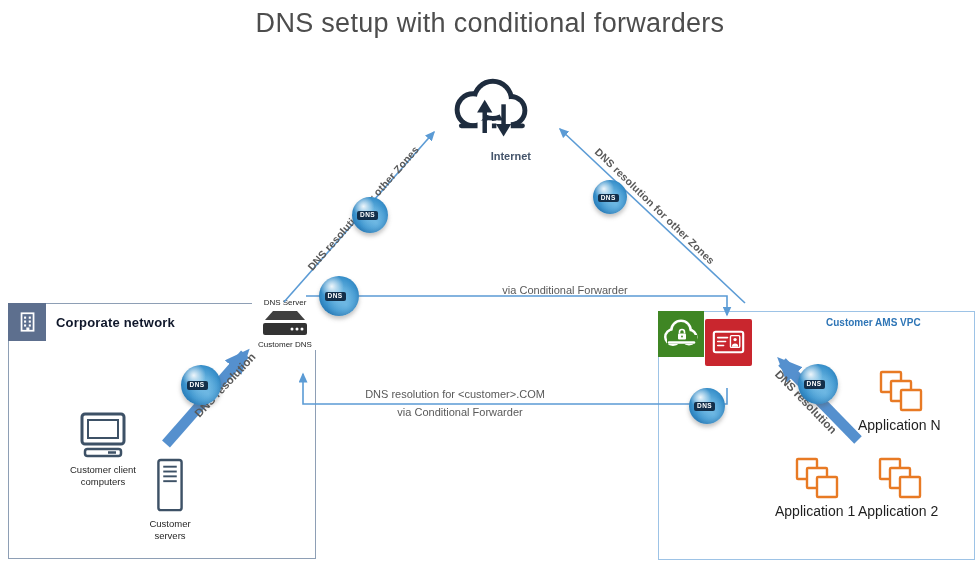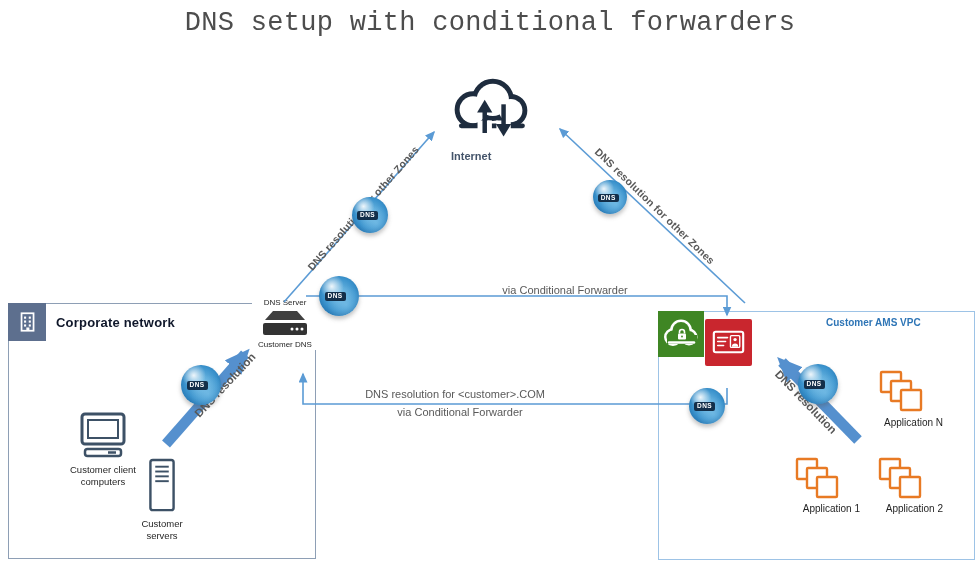--- a/index.html
+++ b/index.html
@@ -1,55 +1,55 @@
 <!DOCTYPE html>
 <html><head>
 <meta charset="utf-8">
 <style>
   html,body{margin:0;padding:0;background:#fff;}
   #stage{position:relative;width:980px;height:566px;background:#fff;overflow:hidden;
          font-family:"Liberation Sans",sans-serif;}
   .abs{position:absolute;}
   
   .page-title{left:0;top:8px;width:980px;text-align:center;font-size:27px;font-weight:500;
-              color:#4d4d4d;letter-spacing:.3px;font-family:Liberation Mono, monospace;}
+              color:#4d4d4d;letter-spacing:.3px;}
   
   .corp-box{left:8px;top:303px;width:306px;height:254px;border:1.5px solid #8e9fb5;background:transparent;}
   .vpc-box{left:658px;top:311px;width:315px;height:247px;border:1.5px solid #9dc3e6;background:transparent;}
   .corp-corner{left:8px;top:303px;width:38px;height:38px;background:#5d6f8e;display:flex;
                align-items:center;justify-content:center;}
   .corp-title{left:56px;top:315px;font-size:13px;font-weight:600;color:#0f172a;letter-spacing:.2px;}
   .vpc-title{left:826px;top:317px;font-size:10px;font-weight:700;color:#2e75b6;}
   .vpc-corner{left:658px;top:311px;width:46px;height:46px;background:#3f8624;display:flex;
               align-items:center;justify-content:center;}
   .mad-icon{left:705px;top:319px;width:47px;height:47px;background:#c9262e;border-radius:2px;
             display:flex;align-items:center;justify-content:center;}
   
   .node{position:absolute;text-align:center;color:#1f1f1f;}
   .node .cap{font-size:9.5px;line-height:1.25;}
   .dns-node{left:252px;top:298px;width:66px;background:#fff;font-size:8px;line-height:1.2;z-index:3;}
   .mad-label{left:676px;top:368px;width:106px;font-size:9px;line-height:1.3;text-align:center;color:#1f1f1f;}
-  .app-label{font-size:10px;color:#1f1f1f;text-align:right;width:85px;}
+  .app-label{font-size:14px;color:#1f1f1f;text-align:left;width:85px;}
   
   .overlay{left:0;top:0;z-index:4;pointer-events:none;}
   
   .arrow-label{position:absolute;color:#595959;font-weight:600;text-align:center;z-index:5;}
   .lbl-zones{font-size:10.5px;letter-spacing:.2px;width:210px;}
   .lbl-line{font-size:11px;font-weight:400;color:#595959;z-index:5;}
   .lbl-thick{font-size:11.5px;width:130px;}
   
   .globe{position:absolute;border-radius:50%;z-index:6;
      background:
        radial-gradient(circle at 32% 26%, rgba(255,255,255,.9), rgba(255,255,255,0) 30%),
        radial-gradient(circle at 68% 72%, rgba(140,205,240,.55), rgba(140,205,240,0) 48%),
        radial-gradient(circle at 50% 45%, #7cc2e8 0%, #3a92cc 55%, #1d6aa6 85%, #154f7e 100%);
      box-shadow:0 3px 4px rgba(80,80,80,.35);}
   .globe .badge{position:absolute;left:14%;top:40%;background:#132f4a;color:#fff;
      font-size:6.5px;font-weight:700;letter-spacing:.4px;padding:1px 3px;border-radius:2px;line-height:1;}
-  .internet-label{left:451px;top:150px;width:80px;text-align:left;font-size:11px;
+  .internet-label{left:451px;top:150px;width:80px;text-align:right;font-size:11px;
                   font-weight:600;color:#44546a;}
 </style>
 </head>
 <body>
 
 <div id="stage">
 
   <div class="abs page-title">DNS setup with conditional forwarders</div>
 
   <div class="abs corp-box"></div>
@@ -115,21 +115,21 @@
     <svg width="50" height="30" viewBox="0 0 50 30">
       <polygon points="5,12 13,3 37,3 45,12" fill="#404040"></polygon>
       <rect x="3" y="15" width="44" height="12" rx="2" fill="#333"></rect>
       <circle cx="32" cy="21" r="1.5" fill="#fff"></circle>
         <circle cx="37" cy="21" r="1.5" fill="#fff"></circle>
         <circle cx="42" cy="21" r="1.5" fill="#fff"></circle>
     </svg>
     <div>Customer DNS</div>
   </div>
 
-  <div class="abs node" style="left:132px;top:458px;width:60px;">
+  <div class="abs node" style="left:140px;top:458px;width:60px;">
     <svg width="30" height="56" viewBox="0 0 30 58">
       <rect x="3" y="2" width="24" height="52" rx="2.5" fill="#fff" stroke="#3d5166" stroke-width="2.5"></rect>
       <line x1="8" y1="9" x2="22" y2="9" stroke="#3d5166" stroke-width="2"></line>
       <line x1="8" y1="14" x2="22" y2="14" stroke="#3d5166" stroke-width="2"></line>
       <line x1="8" y1="19" x2="22" y2="19" stroke="#3d5166" stroke-width="2"></line>
       <line x1="8" y1="24" x2="22" y2="24" stroke="#3d5166" stroke-width="2"></line>
     </svg>
     <div class="cap">Customer servers</div>
   </div>
 

